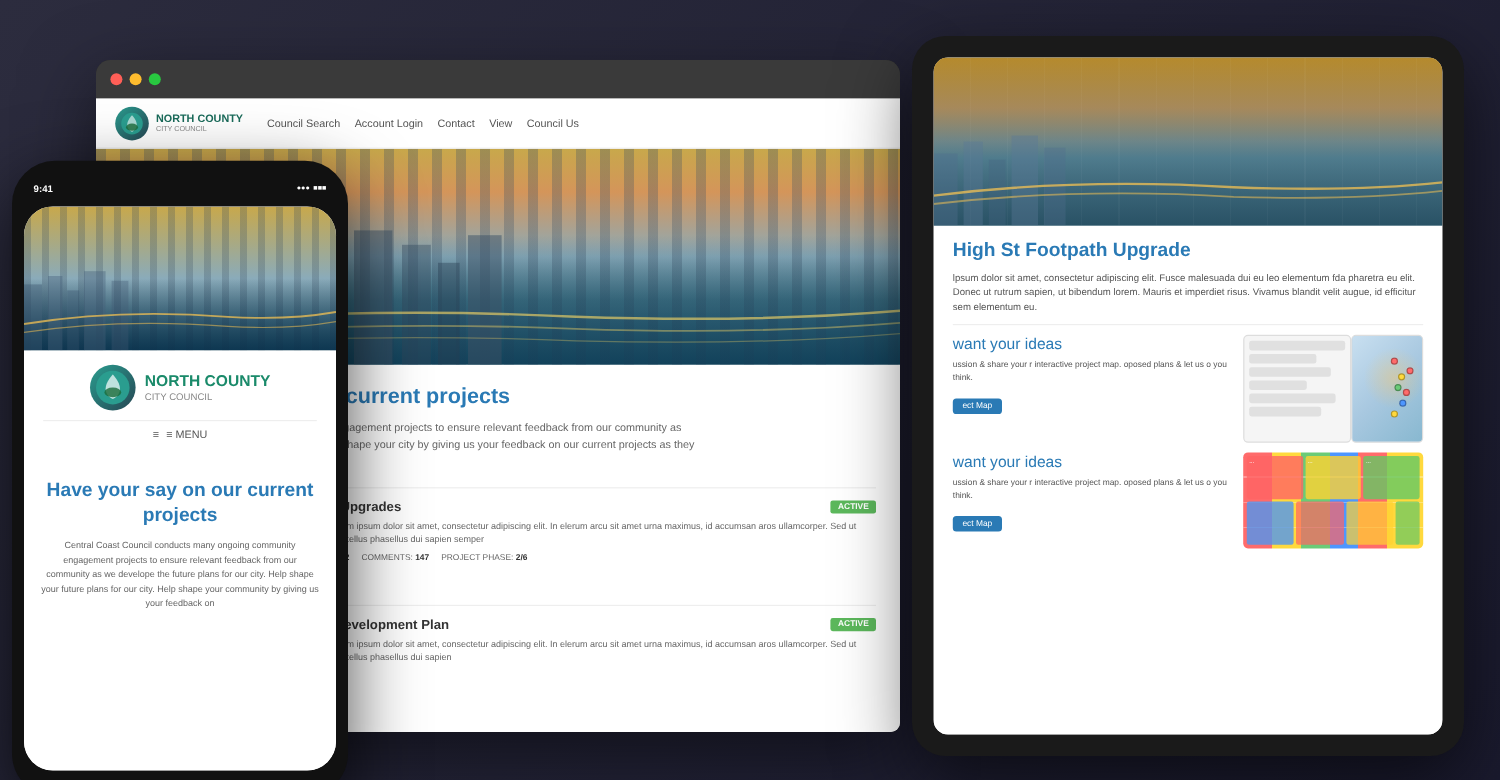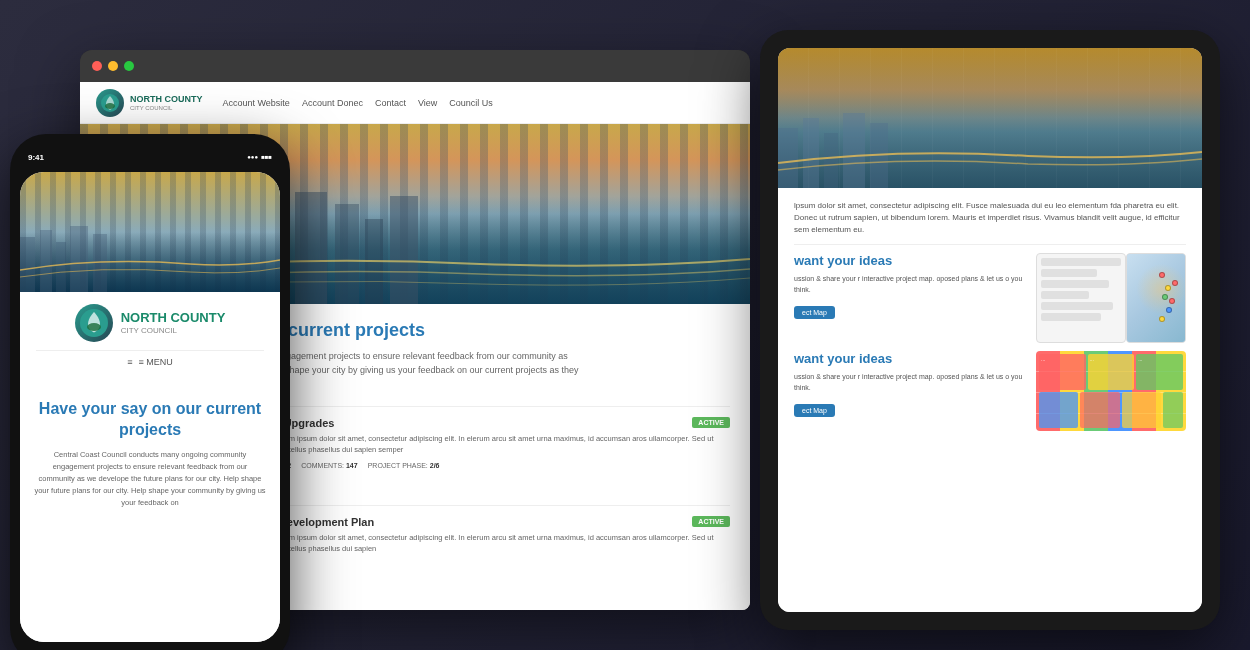--- a/index.html
+++ b/index.html
@@ -80,21 +80,21 @@
     }
 
     .tablet-section {
       margin-top: 8px;
       border-top: 1px solid #eee;
       padding-top: 8px;
     }
 
     .tablet-section-title {
       font-size: 13px;
-      font-weight: 700;
+      font-weight: 400;
       color: #2a7ab5;
       margin-bottom: 6px;
     }
 
     .tablet-map-list {
       width: 90px;
       background: #f5f5f5;
       border: 1px solid #ddd;
       border-radius: 4px;
       padding: 4px;
@@ -621,22 +621,22 @@
               <circle cx="10" cy="10" r="9" fill="#2a9d8f"></circle>
               <path d="M10 3 C10 3, 14 7, 14 11 C14 14, 12 16, 10 17 C8 16, 6 14, 6 11 C6 7, 10 3, 10 3Z" fill="#fff" opacity="0.6"></path>
               <ellipse cx="10" cy="13" rx="5" ry="3" fill="#1a6b3a" opacity="0.8"></ellipse>
             </svg>
           </div>
           <div>
             <div class="desktop-logo-text">NORTH COUNTY</div>
             <div class="desktop-logo-subtext">CITY COUNCIL</div>
           </div>
         </div>
-        <div class="desktop-nav-link">Account Website</div>
-        <div class="desktop-nav-link">Account Donec</div>
+        <div class="desktop-nav-link">Council Search</div>
+        <div class="desktop-nav-link">Account Login</div>
         <div class="desktop-nav-link">Contact</div>
         <div class="desktop-nav-link">View</div>
         <div class="desktop-nav-link">Council Us</div>
       </div>
 
       <div class="desktop-hero">
         <div class="desktop-hero-bg"></div>
         <div class="desktop-hero-buildings"></div>
 
         <svg style="position:absolute;bottom:0;left:0;width:100%;height:120px;" viewBox="0 0 670 120" preserveAspectRatio="xMidYMax meet" xmlns="http://www.w3.org/2000/svg">
@@ -721,20 +721,21 @@
           <rect x="25" y="10" width="16" height="70" fill="rgba(90,120,150,0.4)"></rect>
           <rect x="46" y="25" width="14" height="55" fill="rgba(70,100,130,0.35)"></rect>
           <rect x="65" y="5" width="22" height="75" fill="rgba(90,120,150,0.4)"></rect>
           <rect x="92" y="15" width="18" height="65" fill="rgba(80,110,140,0.35)"></rect>
           <path d="M0 55 Q120 40 250 48 Q350 52 424 44" stroke="rgba(255,200,80,0.7)" stroke-width="2" fill="none"></path>
           <path d="M0 62 Q120 48 250 56 Q350 59 424 51" stroke="rgba(255,200,80,0.5)" stroke-width="1.5" fill="none"></path>
         </svg>
       </div>
 
       <div class="tablet-content">
+        <div class="tablet-project-title">High St Footpath Upgrade</div>
         <div class="tablet-project-desc">lpsum dolor sit amet, consectetur adipiscing elit. Fusce malesuada dui eu leo elementum fda pharetra eu elit. Donec ut rutrum sapien, ut bibendum lorem. Mauris et imperdiet risus. Vivamus blandit velit augue, id efficitur sem elementum eu.</div>
 
         <div class="tablet-section">
           <div style="display:flex;gap:8px;align-items:flex-start;">
             <div style="flex:1;">
               <div class="tablet-section-title">want your ideas</div>
               <div style="font-size:7px;color:#555;line-height:1.5;margin-bottom:6px;">ussion &amp; share your r interactive project map. oposed plans &amp; let us o you think.</div>
               <button style="padding:3px 8px;background:#2a7ab5;color:#fff;border:none;border-radius:3px;font-size:7px;cursor:pointer;">ect Map</button>
             </div>
 

